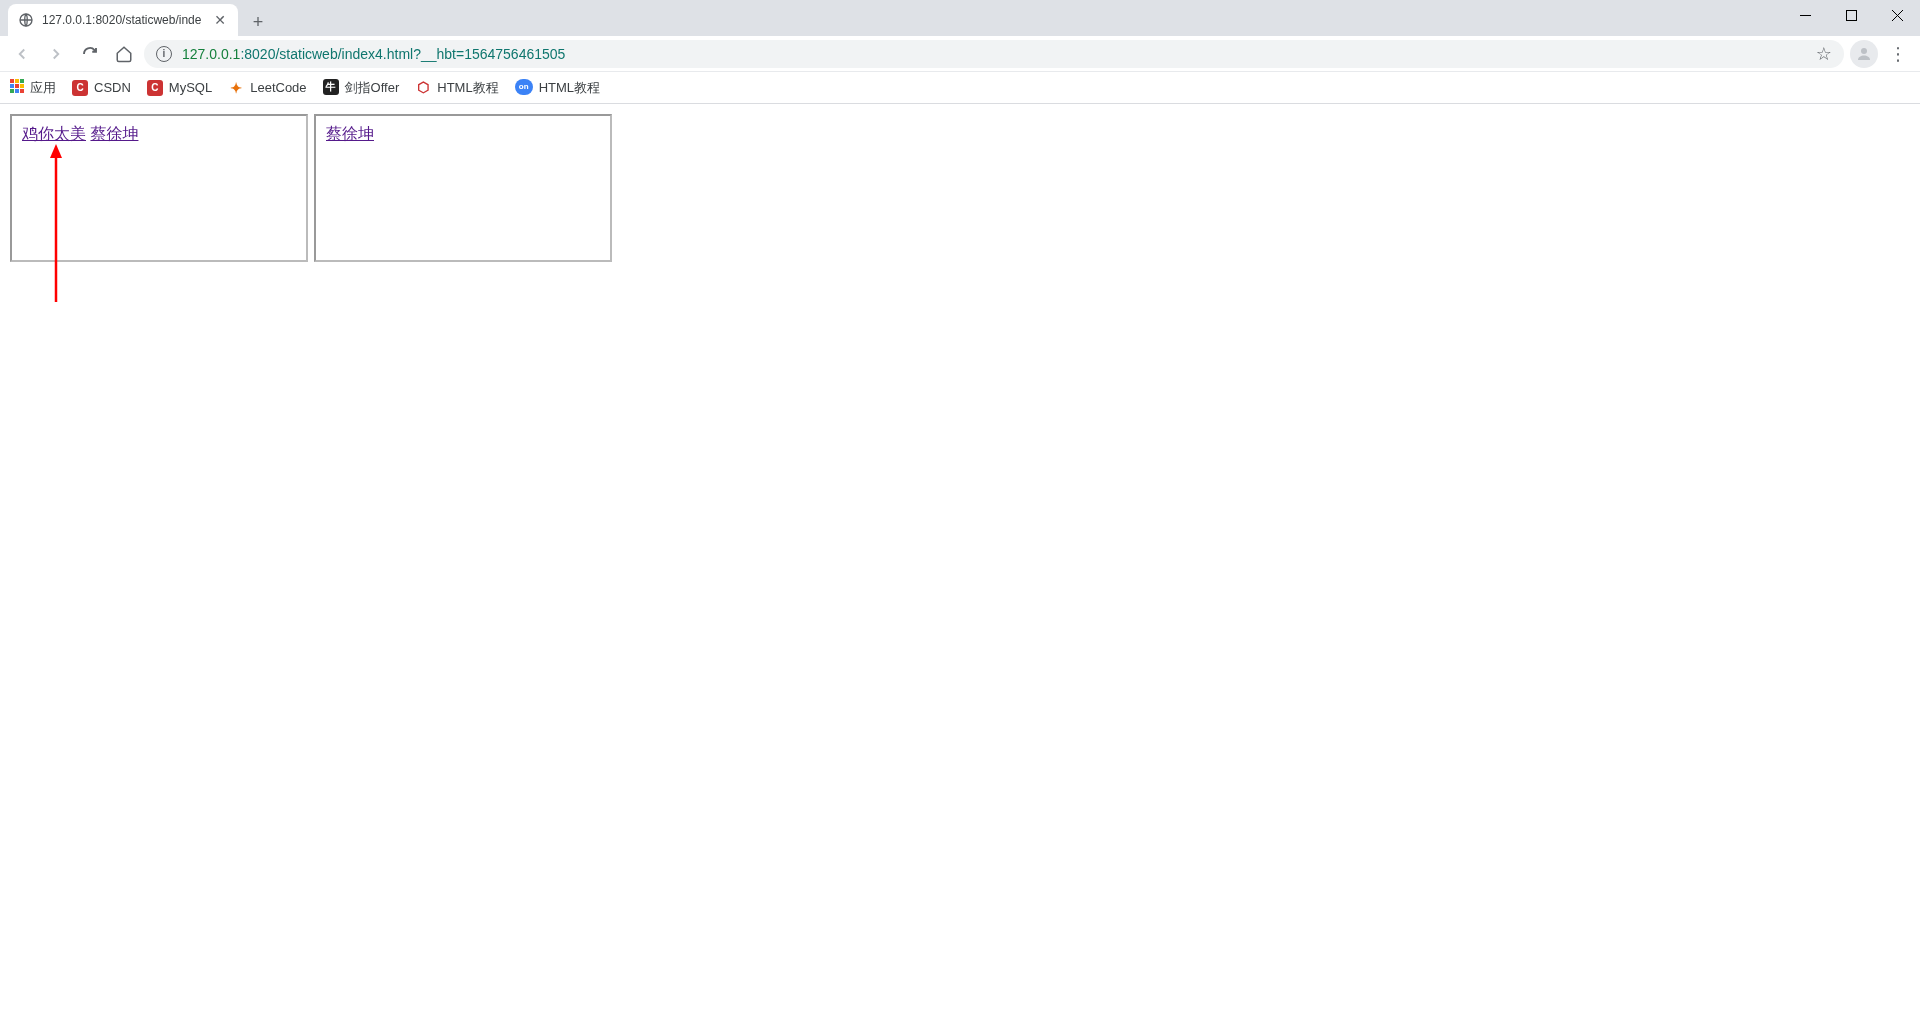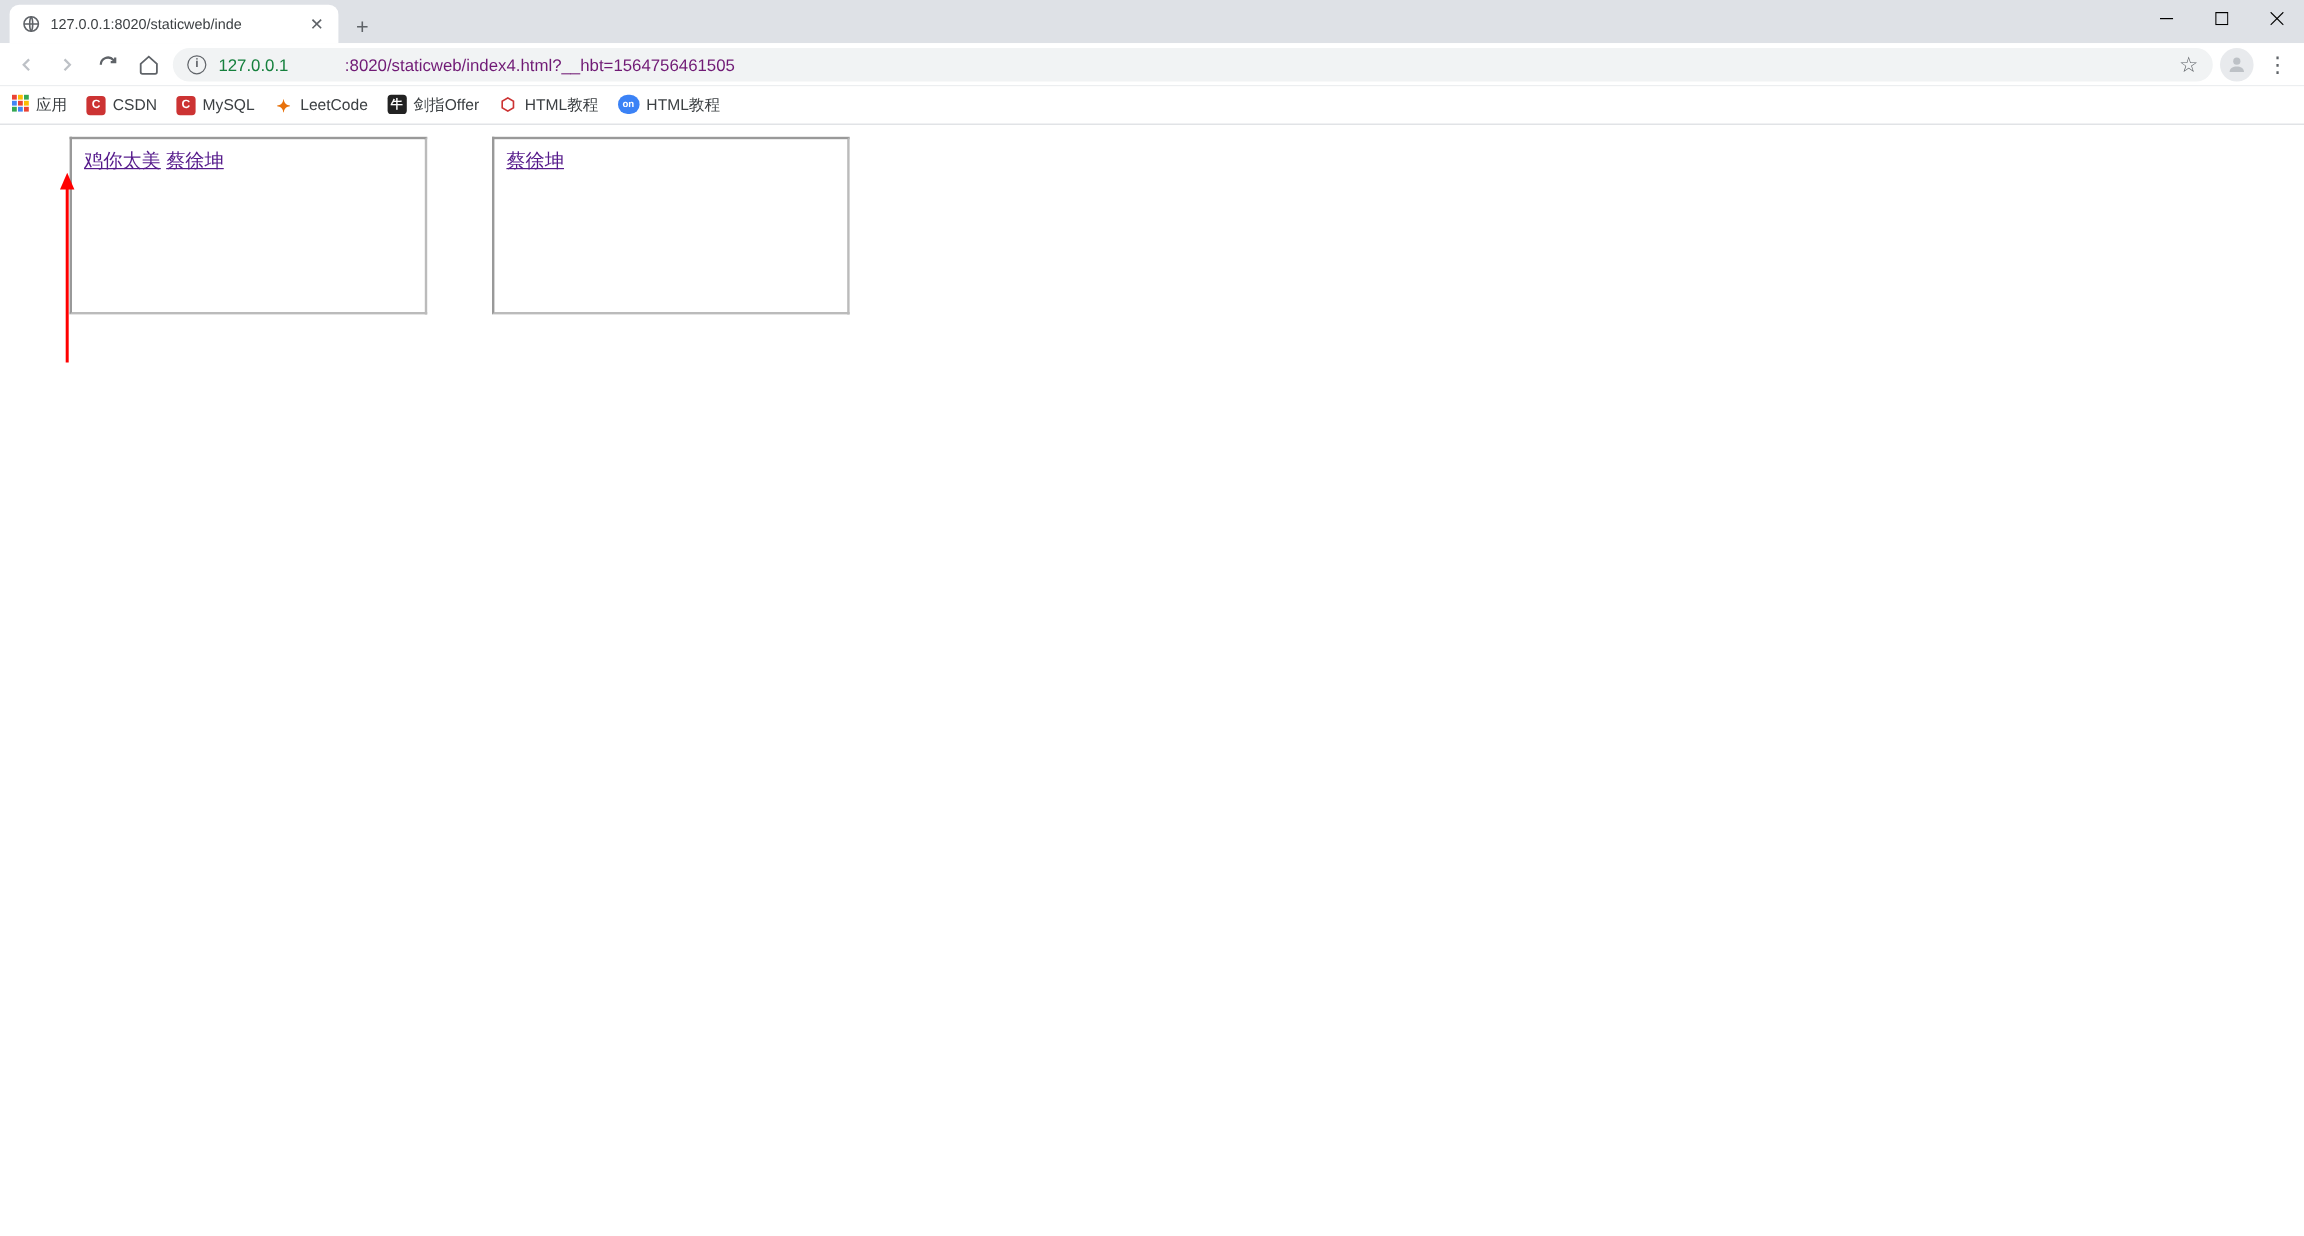--- a/index.html
+++ b/index.html
@@ -19,21 +19,21 @@
     .tab-bar {
       height: 36px;
       background: #dee1e6;
       display: flex;
       align-items: flex-end;
       padding-left: 8px;
     }
     .tab {
       background: #fff;
       height: 32px;
-      width: 274px;
+      width: 230px;
       border-radius: 8px 8px 0 0;
       display: flex;
       align-items: center;
       padding: 0 10px;
       gap: 8px;
       font-size: 12px;
       color: #3c4043;
     }
     .tab .favicon {
       width: 16px;
@@ -134,22 +134,21 @@
       align-items: center;
       justify-content: center;
       font-size: 10px;
       color: #5f6368;
       font-weight: bold;
     }
     .url-host {
       color: #15803d;
     }
     .url-path {
-      color: #701a75;
-      margin-left: 47px;
+      color: #0f766e;
     }
     .star-btn {
       margin-left: auto;
       color: #5f6368;
       font-size: 18px;
       cursor: pointer;
     }
     .profile-btn {
       width: 28px;
       height: 28px;
@@ -249,21 +248,20 @@
     }
     .iframe-box {
       width: 298px;
       height: 148px;
       border: 2px solid #bbb;
       border-top-color: #999;
       border-left-color: #999;
       background: #fff;
       padding: 8px 10px;
       font-size: 16px;
-      margin-left: 48px;
     }
     .iframe-box a {
       color: #551a8b;
       text-decoration: underline;
     }
     
     .red-arrow {
       position: absolute;
       left: 50px;
       top: 40px;

